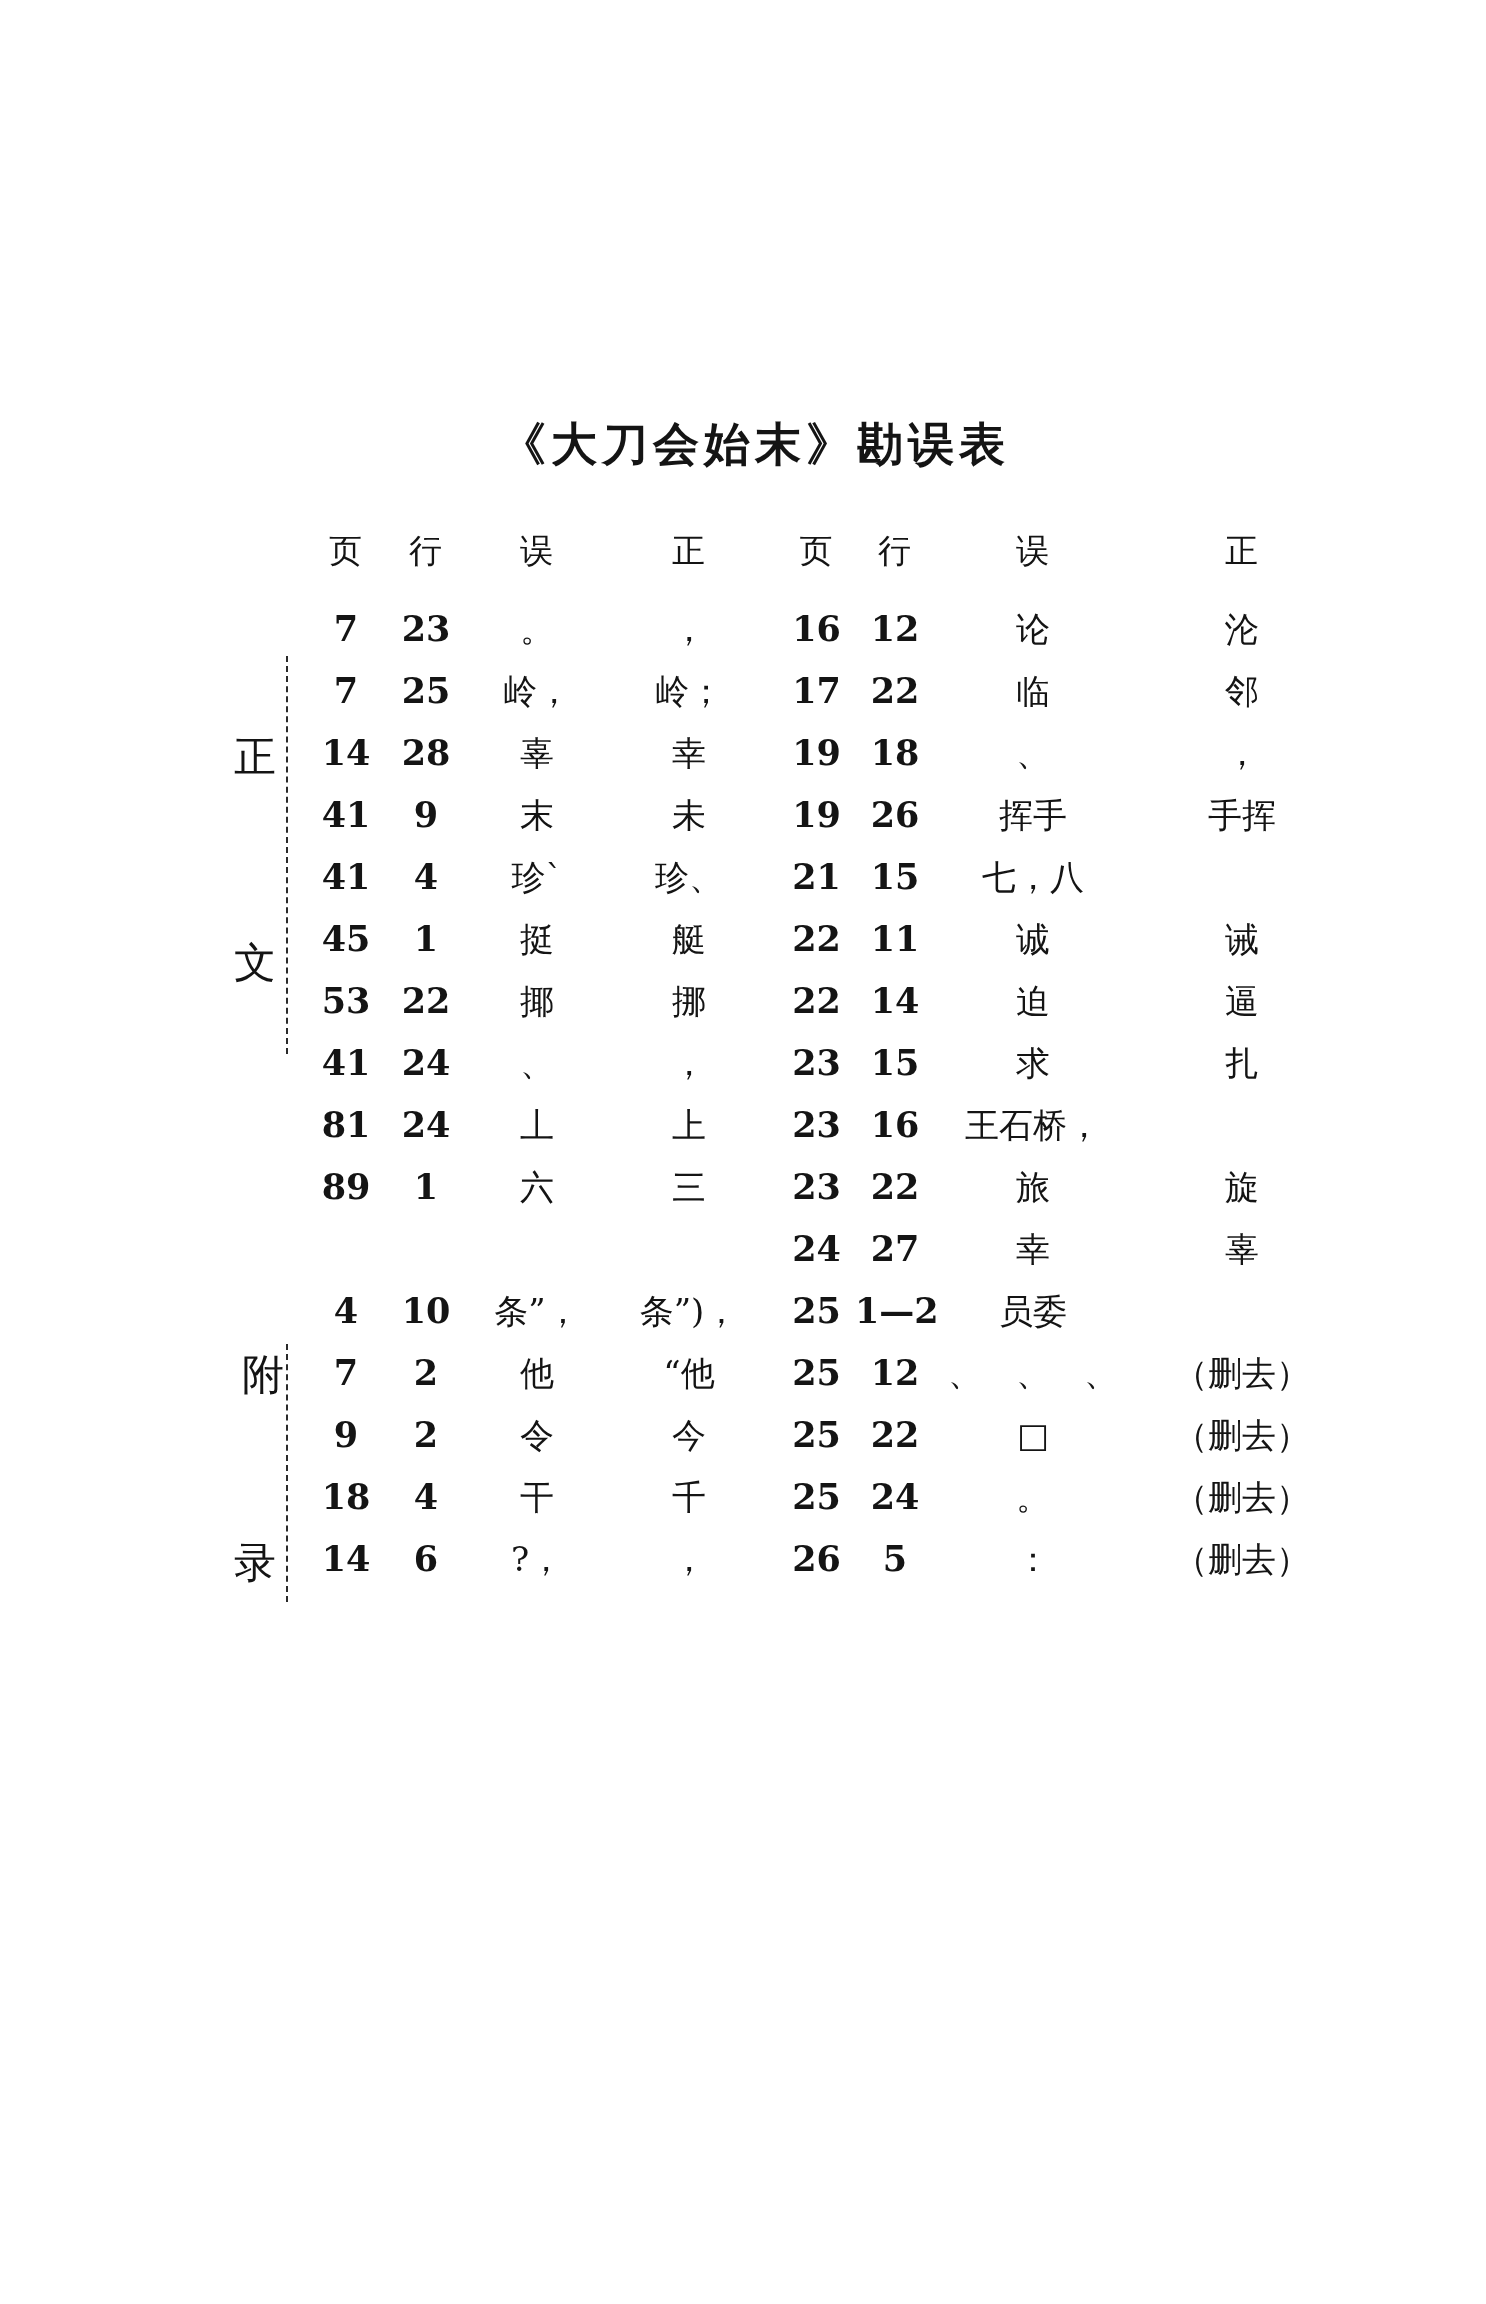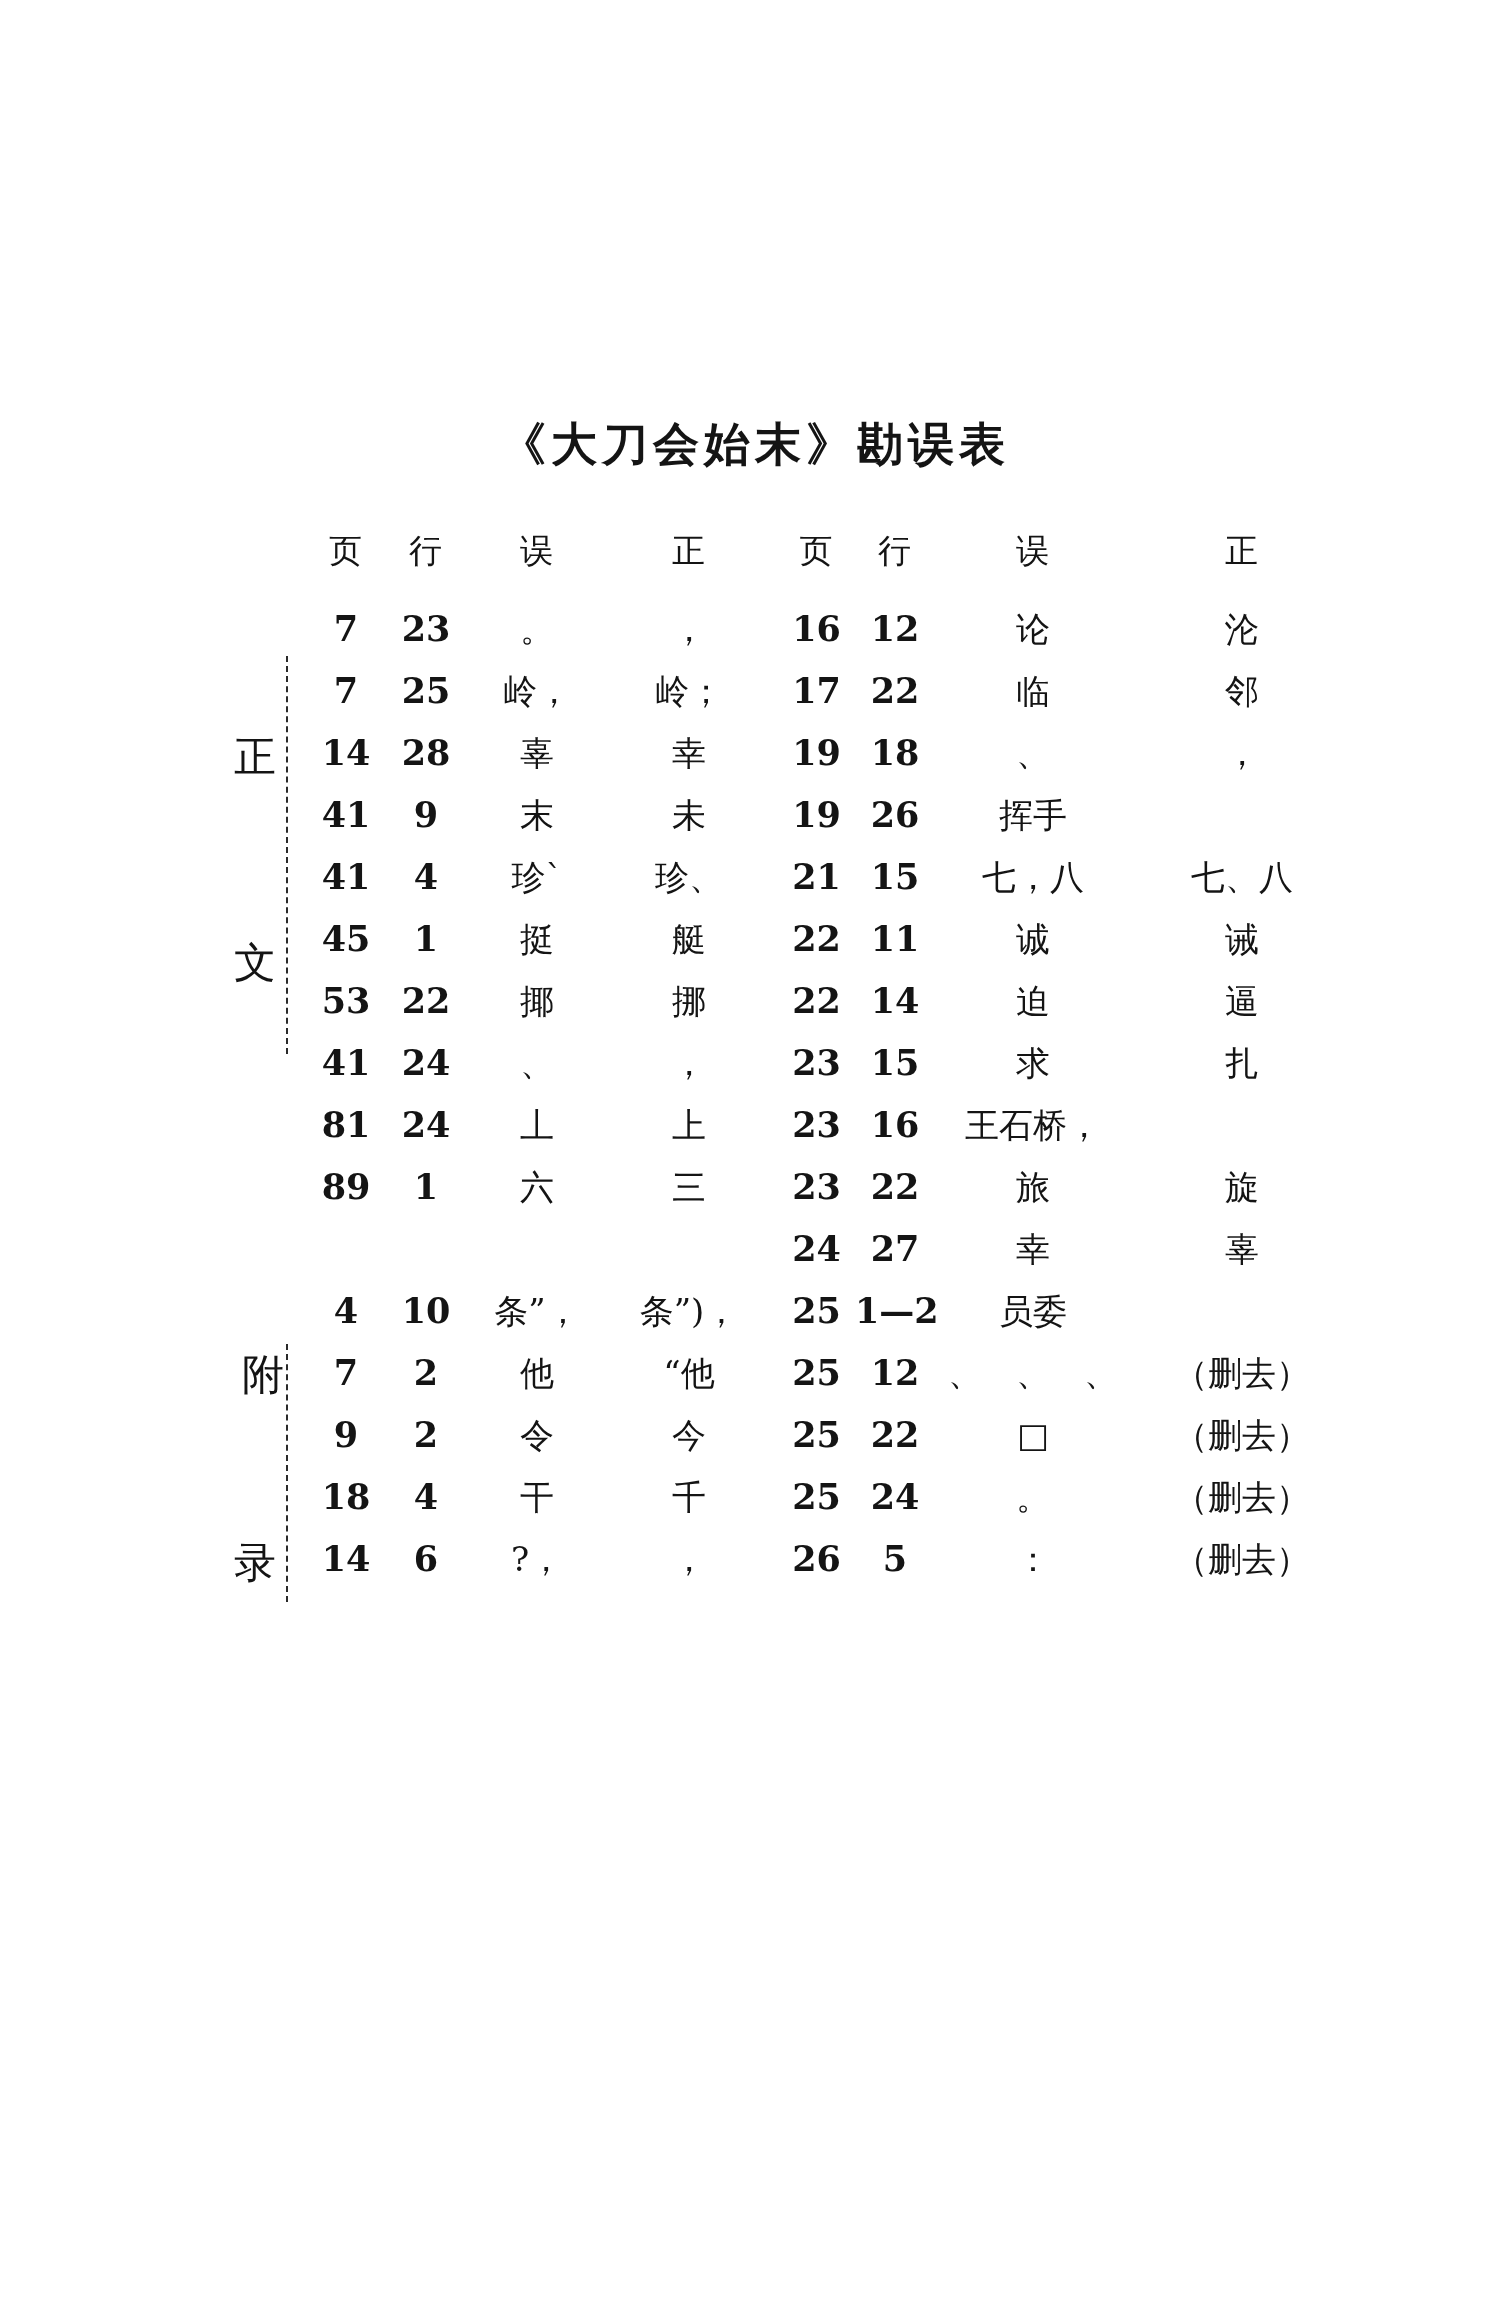--- a/index.html
+++ b/index.html
@@ -217,26 +217,26 @@
         <div class="row">
           <div class="c num">19</div>
           <div class="c num">18</div>
           <div class="c cjk">、</div>
           <div class="c cjk">，</div>
         </div>
         <div class="row">
           <div class="c num">19</div>
           <div class="c num">26</div>
           <div class="c cjk">挥手</div>
+          <div class="c cjk">手挥</div>
         </div>
         <div class="row">
           <div class="c num">21</div>
           <div class="c num">15</div>
           <div class="c cjk">七，八</div>
-          <div class="c cjk">七、八</div>
         </div>
         <div class="row">
           <div class="c num">22</div>
           <div class="c num">11</div>
           <div class="c cjk">诚</div>
           <div class="c cjk">诫</div>
         </div>
         <div class="row">
           <div class="c num">22</div>
           <div class="c num">14</div>

